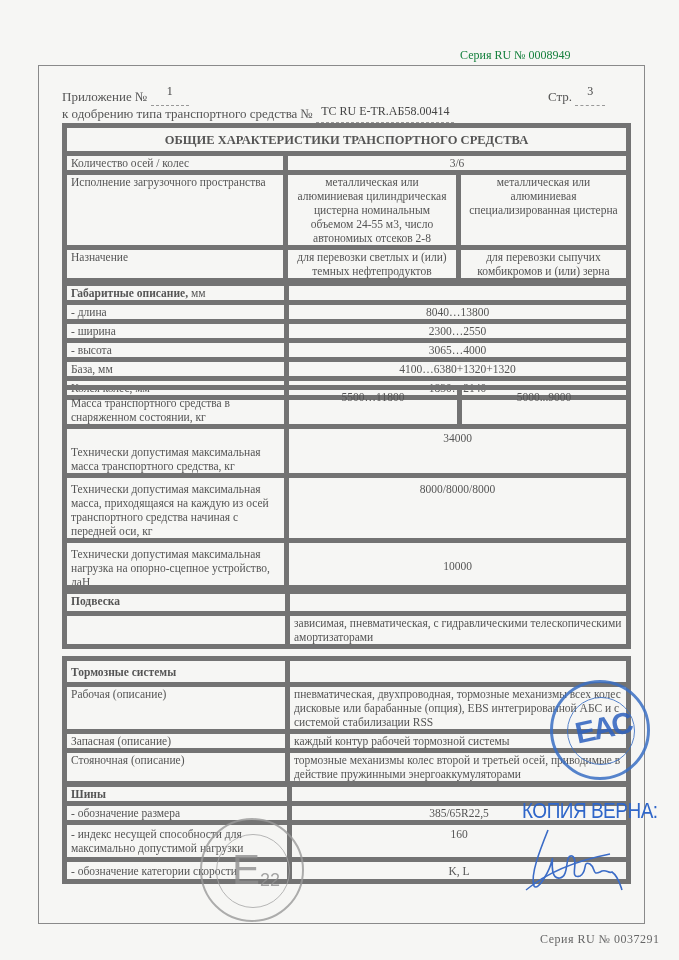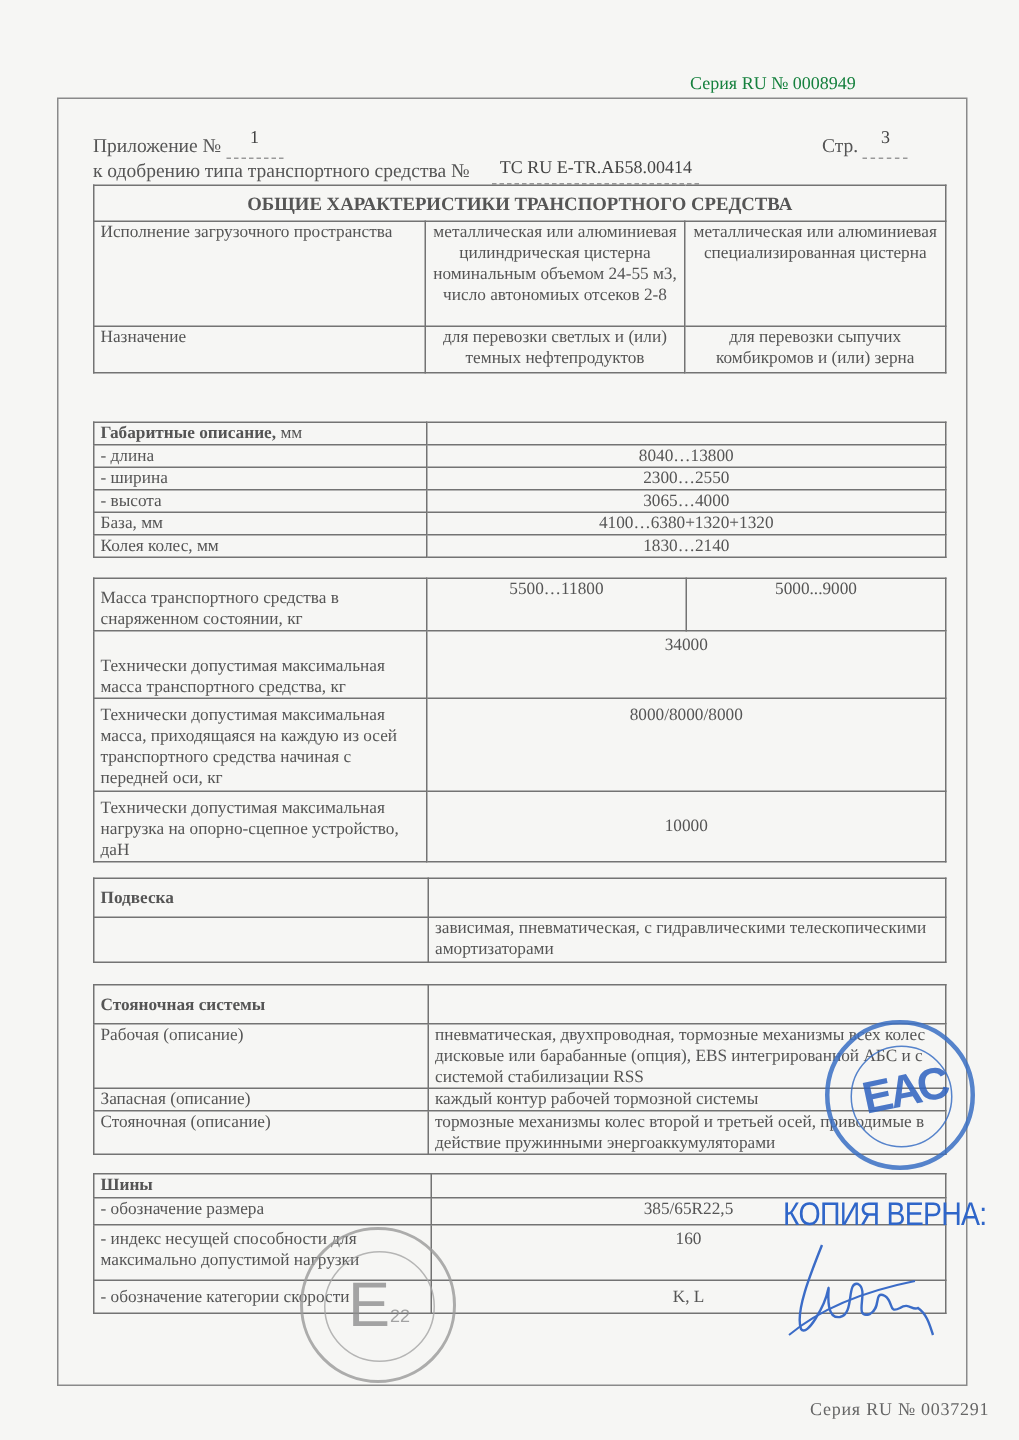--- a/index.html
+++ b/index.html
@@ -6,68 +6,72 @@
   body{width:679px;height:960px;background:#f6f6f4;position:relative;overflow:hidden;
        font-family:"Liberation Serif","DejaVu Serif",serif;color:#555;}
   .abs{position:absolute;}
   .series-top{left:460px;top:48px;font-size:12px;color:#15803d;}
   .series-bottom{left:540px;top:932px;font-size:12px;color:#666;letter-spacing:0.5px;}
   .frame{left:38px;top:65px;width:607px;height:859px;border:1px solid #8a8a8a;box-sizing:border-box;}
   .hdr{font-size:13px;color:#555;}
   .ul{display:inline-block;border-bottom:1px dashed #999;text-align:center;position:relative;}
   .ul span{position:relative;top:-6px;font-size:12px;color:#444;}
   table{border-collapse:collapse;position:absolute;font-size:11.5px;color:#555;line-height:14px;}
-  td{border:1px solid #737373;padding:0 4px;vertical-align:top;margin-top:36px;}
+  td{border:5px solid #737373;padding:0 4px;vertical-align:top;margin-top:36px;}
   td.c{text-align:center;}
   td.b{font-weight:bold;color:#555;}
   .title{font-weight:bold;text-align:center;font-size:12.5px;padding:5px 0 4px;}
   .stamp-blue{left:550px;top:680px;width:100px;height:100px;border-radius:50%;
      border:3px solid #3a6fc4;box-sizing:border-box;opacity:0.85;}
   .stamp-blue .inner{position:absolute;left:14px;top:14px;width:66px;height:66px;border-radius:50%;border:1.5px solid #3a6fc4;}
   .stamp-blue .eac{position:absolute;left:22px;top:28px;font-family:"Liberation Sans",sans-serif;font-weight:bold;
      font-size:30px;color:#2e62c0;transform:rotate(-12deg);letter-spacing:-2px;}
   .copy{left:522px;top:800px;font-family:"Liberation Sans",sans-serif;font-size:19px;color:#2f66c9;
      letter-spacing:-0.5px;transform:scaleY(1.15);}
   .stamp-gray{left:200px;top:818px;width:104px;height:104px;border-radius:50%;border:2px solid #9a9a9a;
      box-sizing:border-box;opacity:0.8;}
   .stamp-gray .inner{position:absolute;left:14px;top:14px;width:72px;height:72px;border-radius:50%;border:1px solid #a5a5a5;}
   .stamp-gray .e{position:absolute;left:30px;top:26px;font-family:"Liberation Sans",sans-serif;font-size:42px;color:#8f8f8f;}
-  .stamp-gray .n{position:absolute;left:58px;top:50px;font-family:"Liberation Sans",sans-serif;font-size:12px;color:#8f8f8f;}
+  .stamp-gray .n{position:absolute;left:58px;top:50px;font-family:"Liberation Sans",sans-serif;font-size:18px;color:#8f8f8f;}
   .sig{left:520px;top:820px;}
 </style>
 </head>
 <body>
 
 <div class="abs series-top">Серия RU № 0008949</div>
 
 <div class="abs frame"></div>
 
 <div class="abs hdr" style="left:62px;top:89px;">
   <span>Приложение №</span>
   <span class="ul" style="width:38px;"><span>1</span></span>
 </div>
 <div class="abs hdr" style="left:548px;top:89px;">
   <span>Стр.</span>
   <span class="ul" style="width:30px;"><span>3</span></span>
 </div>
 <div class="abs hdr" style="left:62px;top:106px;">
   <span>к одобрению типа транспортного средства №</span>
-  <span class="ul" style="width:138px;margin-left:12px;"><span style="top:-3px;">ТС RU E-TR.АБ58.00414</span></span>
+  <span class="ul" style="width:138px;"><span style="top:-3px;">ТС RU E-TR.АБ58.00414</span></span>
 </div>
 
 <table style="left:62px;top:123px;width:569px;">
   <colgroup>
       <col style="width:221px">
       <col style="width:173px">
       <col>
     </colgroup>
   <tbody>
       <tr>
         <td colspan="3" class="title">ОБЩИЕ ХАРАКТЕРИСТИКИ ТРАНСПОРТНОГО СРЕДСТВА</td>
       </tr>
+  <tr style="height:16px">
+    <td>Количество осей / колес</td>
+    <td colspan="2" class="c">3/6</td>
+  </tr>
   <tr style="height:70px">
     <td>Исполнение загрузочного пространства</td>
     <td class="c">металлическая или алюминиевая цилиндрическая цистерна номинальным объемом 24-55 м3, число автономиых отсеков 2-8</td>
     <td class="c">металлическая или алюминиевая специализированная цистерна</td>
   </tr>
   <tr style="height:31px">
     <td>Назначение</td>
     <td class="c">для перевозки светлых и (или) темных нефтепродуктов</td>
     <td class="c">для перевозки сыпучих комбикромов и (или) зерна</td>
   </tr>
@@ -151,21 +155,21 @@
 </tbody>
   </table>
 
 <table style="left:62px;top:656px;width:569px;">
   <colgroup>
       <col style="width:223px">
       <col>
     </colgroup>
   <tbody>
       <tr style="height:26px">
-        <td class="b" style="vertical-align:middle">Стояночная системы</td>
+        <td class="b" style="vertical-align:middle">Тормозные системы</td>
         <td></td>
       </tr>
   <tr style="height:36px">
         <td>Рабочая (описание)</td>
         <td>пневматическая, двухпроводная, тормозные механизмы всех колес дисковые или барабанные (опция), EBS интегрированной АБС и с системой стабилизации RSS</td>
       </tr>
   <tr style="height:14px">
         <td>Запасная (описание)</td>
         <td>каждый контур рабочей тормозной системы</td>
       </tr>

